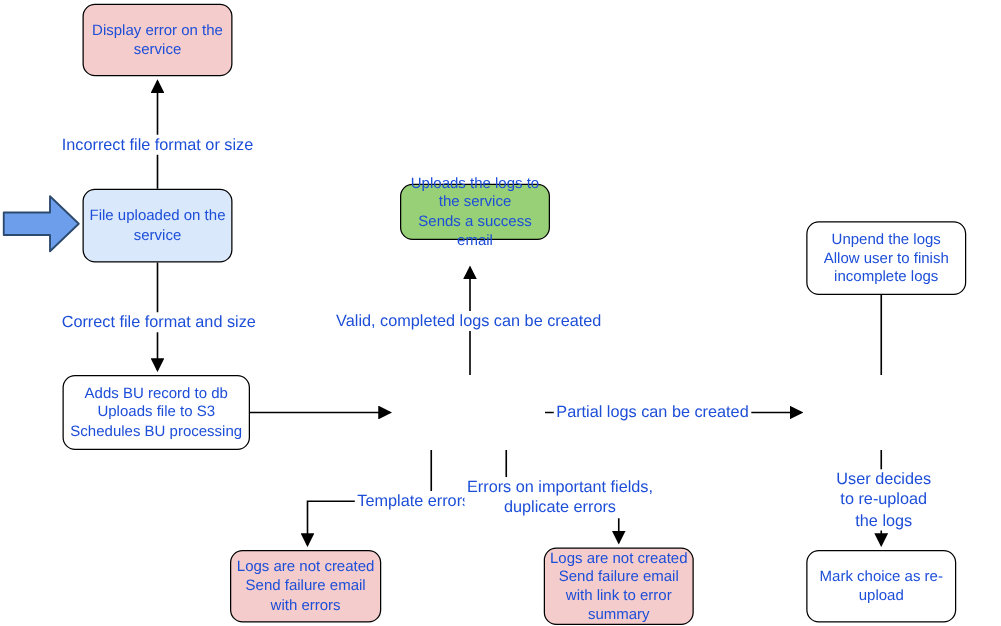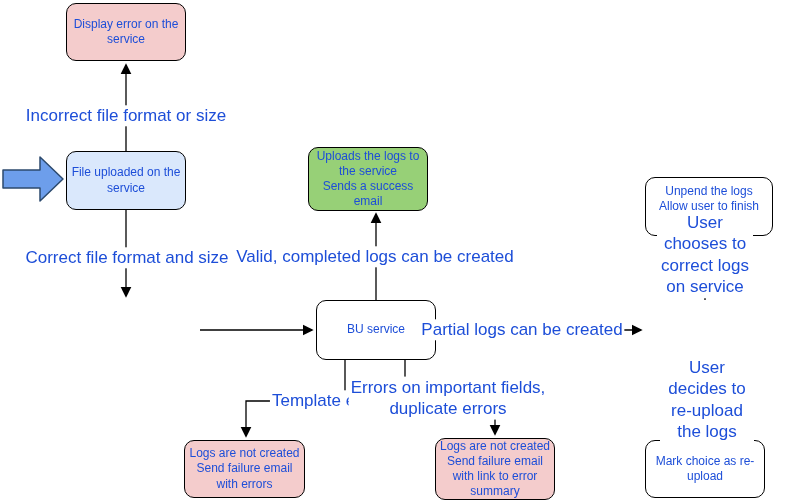--- a/index.html
+++ b/index.html
@@ -32,30 +32,30 @@
     font-size: 12px;
     line-height: 1.26;
     padding: 2px 3px;
   }
   .edge-label {
     position: absolute;
     transform: translate(-50%, -50%);
     background: #ffffff;
     white-space: pre-line;
     text-align: center;
-    font-size: 17px;
+    font-size: 13px;
     line-height: 1.26;
     padding: 0 2px;
   }
   
   #n-display-error   { left: 66px;  top: 3px;   width: 120px; height: 58px; }
   #n-file-uploaded   { left: 66px;  top: 151px; width: 120px; height: 59px; }
   #n-adds-bu         { left: 50px;  top: 300px; width: 150px; height: 60px; }
   #n-bu-service      { left: 316px; top: 300px; width: 120px; height: 60px; }
-  #n-uploads-logs    { left: 308px; top: 147px; width: 120px; height: 64px; }
+  #n-uploads-logs    { left: 320px; top: 147px; width: 120px; height: 45px; }
   #n-unpend          { left: 645px; top: 141px; width: 128px; height: 59px; margin-top: 36px; }
   #n-pending         { left: 645px; top: 300px; width: 120px; height: 60px; }
   #n-mark-reupload   { left: 645px; top: 440px; width: 120px; height: 58px; }
   #n-logs-errors     { left: 184px; top: 440px; width: 121px; height: 58px; }
   #n-logs-summary    { left: 435px; top: 438px; width: 120px; height: 62px; }
   
   #l-incorrect   { left: 126px; top: 116px; }
   #l-correct     { left: 127px; top: 258px; }
   #l-valid       { left: 375px; top: 257px; }
   #l-partial     { left: 522px; top: 330px; }
@@ -88,22 +88,24 @@
     <polyline points="345,360 345,401 246,401 246,436" fill="none" stroke="#000" stroke-width="1.3" marker-end="url(#arrow)"></polyline>
     <polyline points="405,360 405,388 495,388 495,434" fill="none" stroke="#000" stroke-width="1.3" marker-end="url(#arrow)"></polyline>
   </svg>
 
   <div class="node" id="n-display-error" style="background: rgb(244, 204, 204);">Display error on the
 service</div>
 
   <div class="node" id="n-file-uploaded" style="background: rgb(218, 232, 252);">File uploaded on the
 service</div>
 
+  <div class="node" id="n-adds-bu" style="background: rgb(255, 255, 255);">Adds BU record to db
+Uploads file to S3
+Schedules BU processing</div>
 
-  <div class="node" id="n-bu-service" style="background: rgb(255, 255, 255);">BU service</div>
 
   <div class="node" id="n-uploads-logs" style="background: rgb(151, 208, 119);">Uploads the logs to
 the service
 Sends a success
 email</div>
 
   <div class="node" id="n-unpend" style="background: rgb(255, 255, 255);">Unpend the logs
 Allow user to finish
 incomplete logs</div>
 
@@ -117,19 +119,18 @@
 
   <div class="node" id="n-logs-summary" style="background: rgb(244, 204, 204);">Logs are not created
 Send failure email
 with link to error
 summary</div>
 
   <div class="edge-label" id="l-incorrect">Incorrect file format or size</div>
   <div class="edge-label" id="l-correct">Correct file format and size</div>
   <div class="edge-label" id="l-valid">Valid, completed logs can be created</div>
   <div class="edge-label" id="l-partial">Partial logs can be created</div>
-  <div class="edge-label" id="l-chooses">User chooses to correct logs on service</div>
   <div class="edge-label" id="l-decides">User decides to re-upload the logs</div>
   <div class="edge-label" id="l-template">Template errors</div>
   <div class="edge-label" id="l-important">Errors on important fields,
 duplicate errors</div>
 
 </div>
 
 </body></html>

